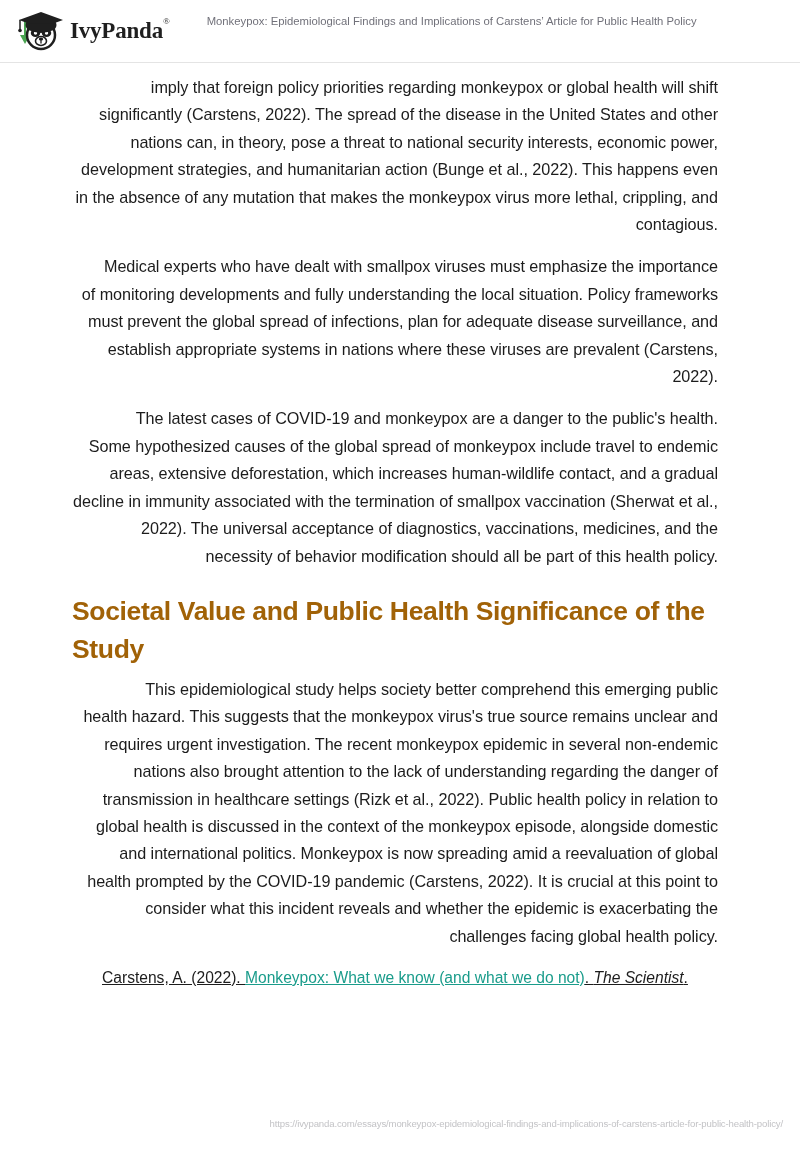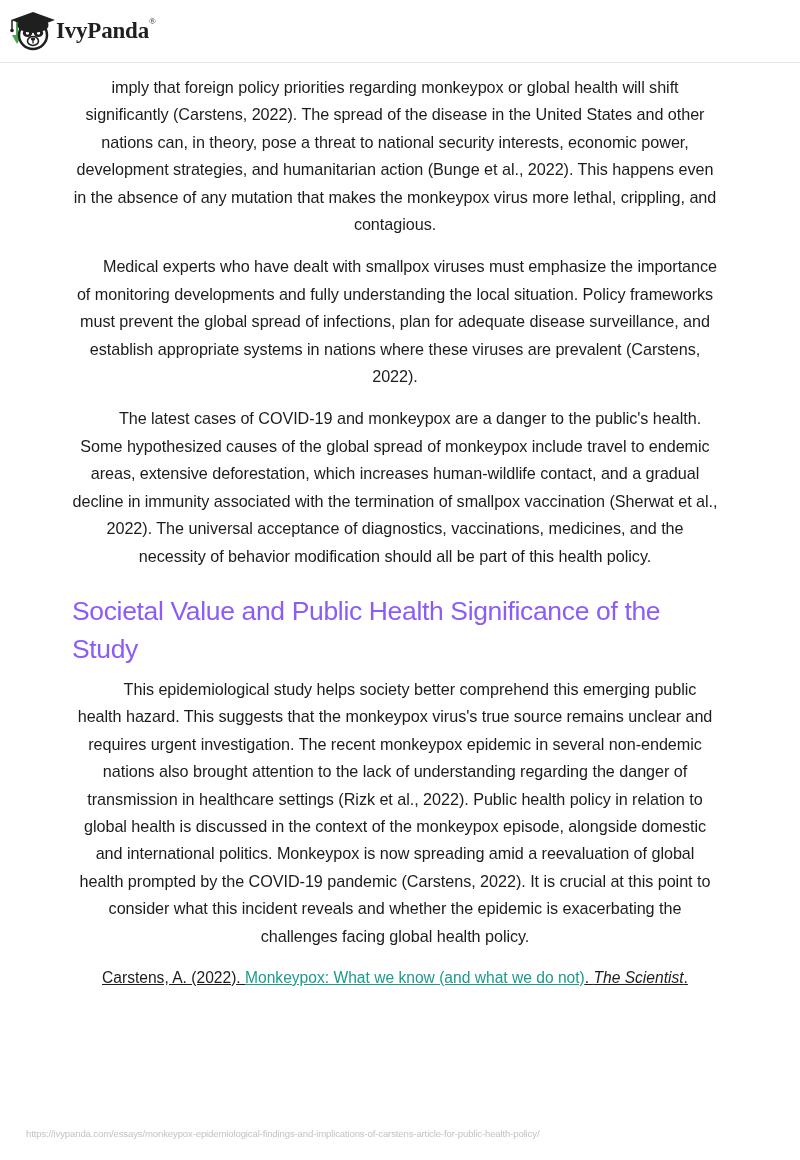--- a/index.html
+++ b/index.html
@@ -24,22 +24,23 @@
     left: 0;
     width: 800px;
     height: 63px;
     border-bottom: 1px solid #e4e4e4;
     display: flex;
     align-items: flex-start;
   }
   .brand {
     display: flex;
     align-items: center;
-    padding-left: 4px;
+    padding-left: 12px;
     padding-top: 7px;
+    gap: 6px;
     flex: 0 0 auto;
   }
   .brand-logo {
     width: 52px;
     height: 46px;
     display: block;
     flex: 0 0 auto;
   }
   .brand-wordmark {
     font-family: "Liberation Serif", serif;
@@ -75,31 +76,31 @@
     left: 0;
     width: 800px;
     padding: 0 82px 0 72px;
   }
 
   p.para {
     font-size: 16.2px;
     line-height: 27.4px;
     color: #1c1c1c;
     margin: 0 0 15px 0;
-    text-align: center;
+    text-align: right;
     letter-spacing: -0.05px;
   }
   p.para.first { margin-top: 11px; }
   p.para .indent { display: inline-block; width: 30px; }
 
   h2.section-heading {
     font-size: 26.5px;
     line-height: 38px;
-    font-weight: normal;
-    color: #8b5cf6;
+    font-weight: bold;
+    color: #a16207;
     margin: 22px 0 8px 0;
     letter-spacing: -0.35px;
     max-width: 640px;
   }
 
   h2.references-heading {
     font-size: 25px;
     line-height: 34px;
     font-weight: bold;
     color: #1b1b1b;
@@ -120,24 +121,24 @@
     text-decoration: underline;
     text-decoration-color: #1a9c8b;
     cursor: pointer;
   }
   .ref-italic { font-style: italic; }
 
   
   .page-footer {
     position: absolute;
     left: 0;
-    bottom: 20px;
-    width: 800px;
-    text-align: left;
-    padding: 0 26px;
+    bottom: 30px;
+    width: 800px;
+    text-align: right;
+    padding: 0 17px;
   }
   .footer-url {
     font-size: 9.6px;
     color: #c3c3c6;
     letter-spacing: -0.15px;
     word-break: break-all;
     line-height: 1.3;
   }
 </style>
 </head>
@@ -165,20 +166,21 @@
       <path d="M58 67 L58 72" stroke="#1f1f1f" stroke-width="2.6" stroke-linecap="round"></path>
 
       <path d="M14 26 L58 10 L102 26 L58 42 Z" fill="#1f1f1f"></path>
       <path d="M34 33 L34 46 Q58 58 82 46 L82 33" fill="#1f1f1f"></path>
       <path d="M16 27 L16 45" stroke="#1f1f1f" stroke-width="3" stroke-linecap="round"></path>
       <circle cx="16" cy="47" r="3.6" fill="#1f1f1f"></circle>
     </svg>
     <span class="brand-wordmark"><span>IvyPanda</span><sup>®</sup></span>
   </div>
 
+  <div class="header-title">Monkeypox: Epidemiological Findings and Implications of Carstens’ Article for Public Health Policy</div>
 </div>
 
 <div class="doc">
 
   <p class="para first"><span>imply that foreign policy priorities regarding monkeypox or global health will shift significantly (Carstens, 2022). The spread of the disease in the United States and other nations can, in theory, pose a threat to national security interests, economic power, development strategies, and humanitarian action (Bunge et al., 2022). This happens even in the absence of any mutation that makes the monkeypox virus more lethal, crippling, and contagious.</span></p>
 
   <p class="para"><span class="indent"></span><span>Medical experts who have dealt with smallpox viruses must emphasize the importance of monitoring developments and fully understanding the local situation. Policy frameworks must prevent the global spread of infections, plan for adequate disease surveillance, and establish appropriate systems in nations where these viruses are prevalent (Carstens, 2022).</span></p>
 
   <p class="para"><span class="indent"></span><span>The latest cases of COVID-19 and monkeypox are a danger to the public's health. Some hypothesized causes of the global spread of monkeypox include travel to endemic areas, extensive deforestation, which increases human-wildlife contact, and a gradual decline in immunity associated with the termination of smallpox vaccination (Sherwat et al., 2022). The universal acceptance of diagnostics, vaccinations, medicines, and the necessity of behavior modification should all be part of this health policy.</span></p>
 

